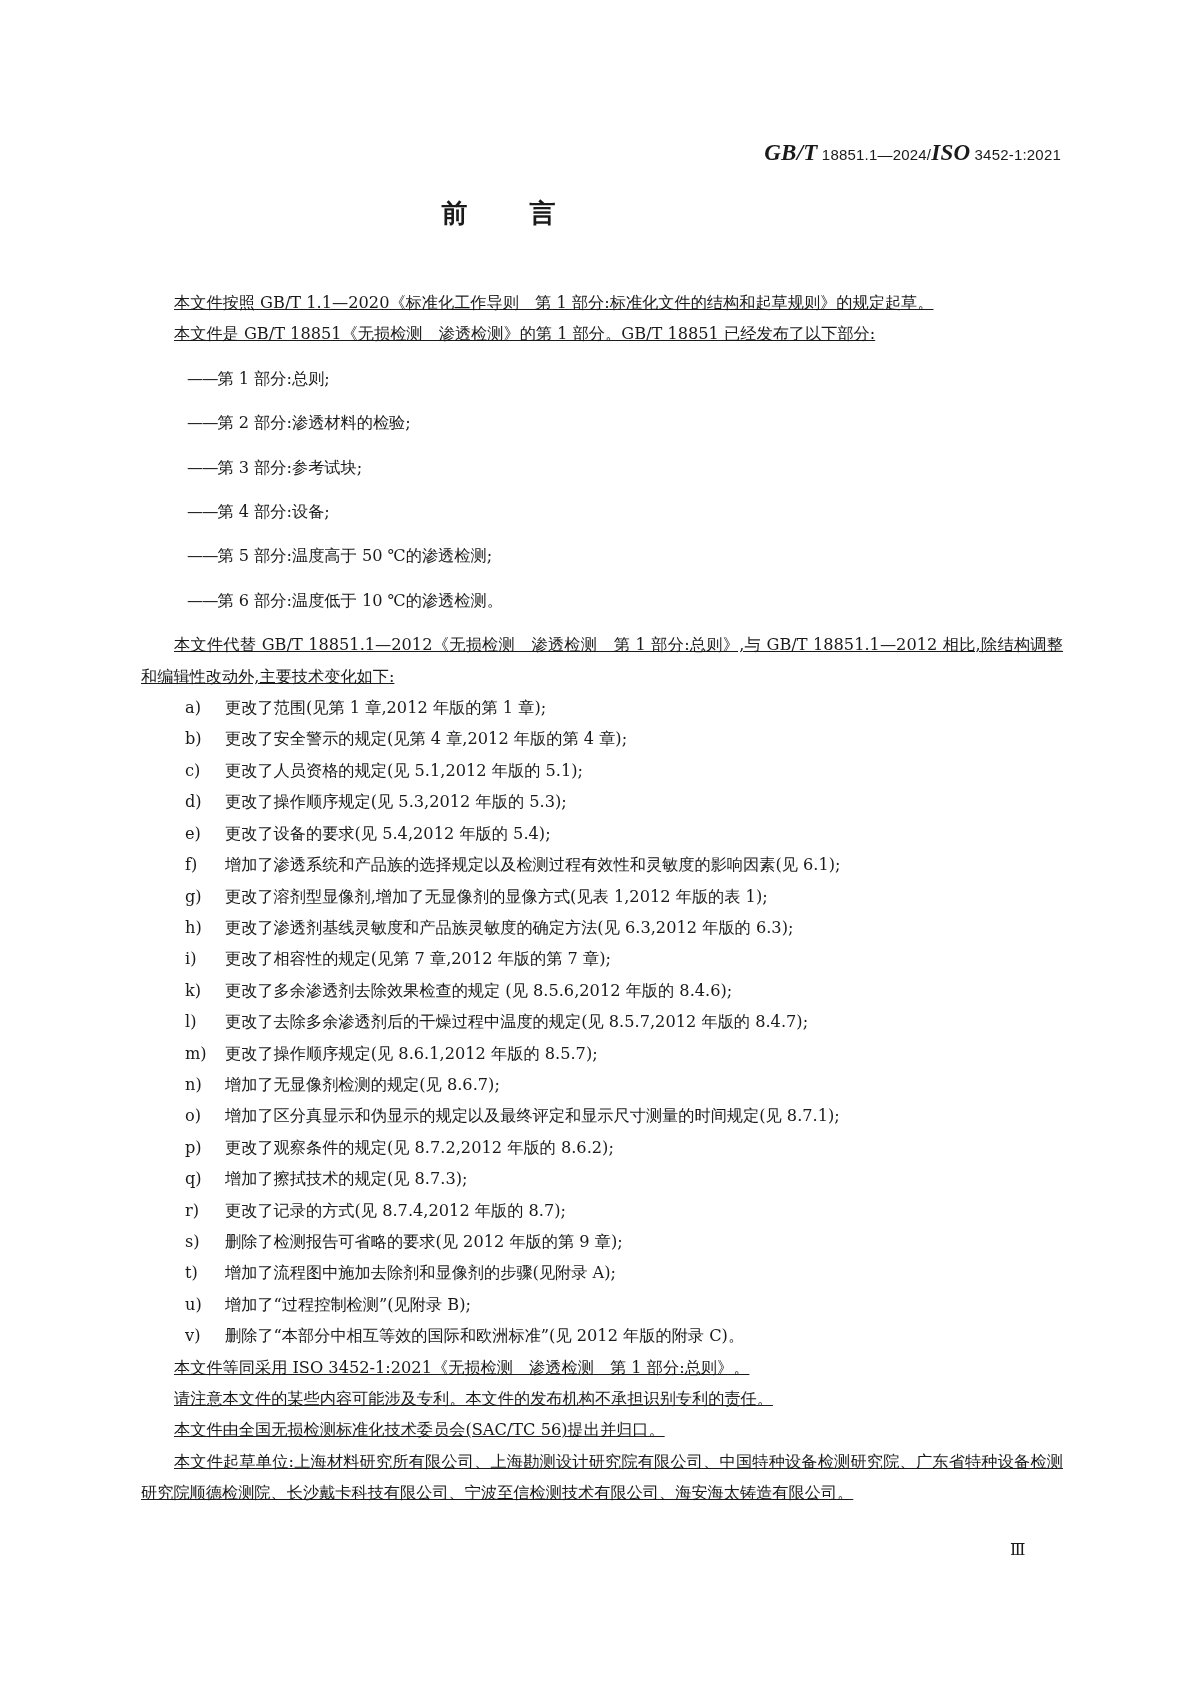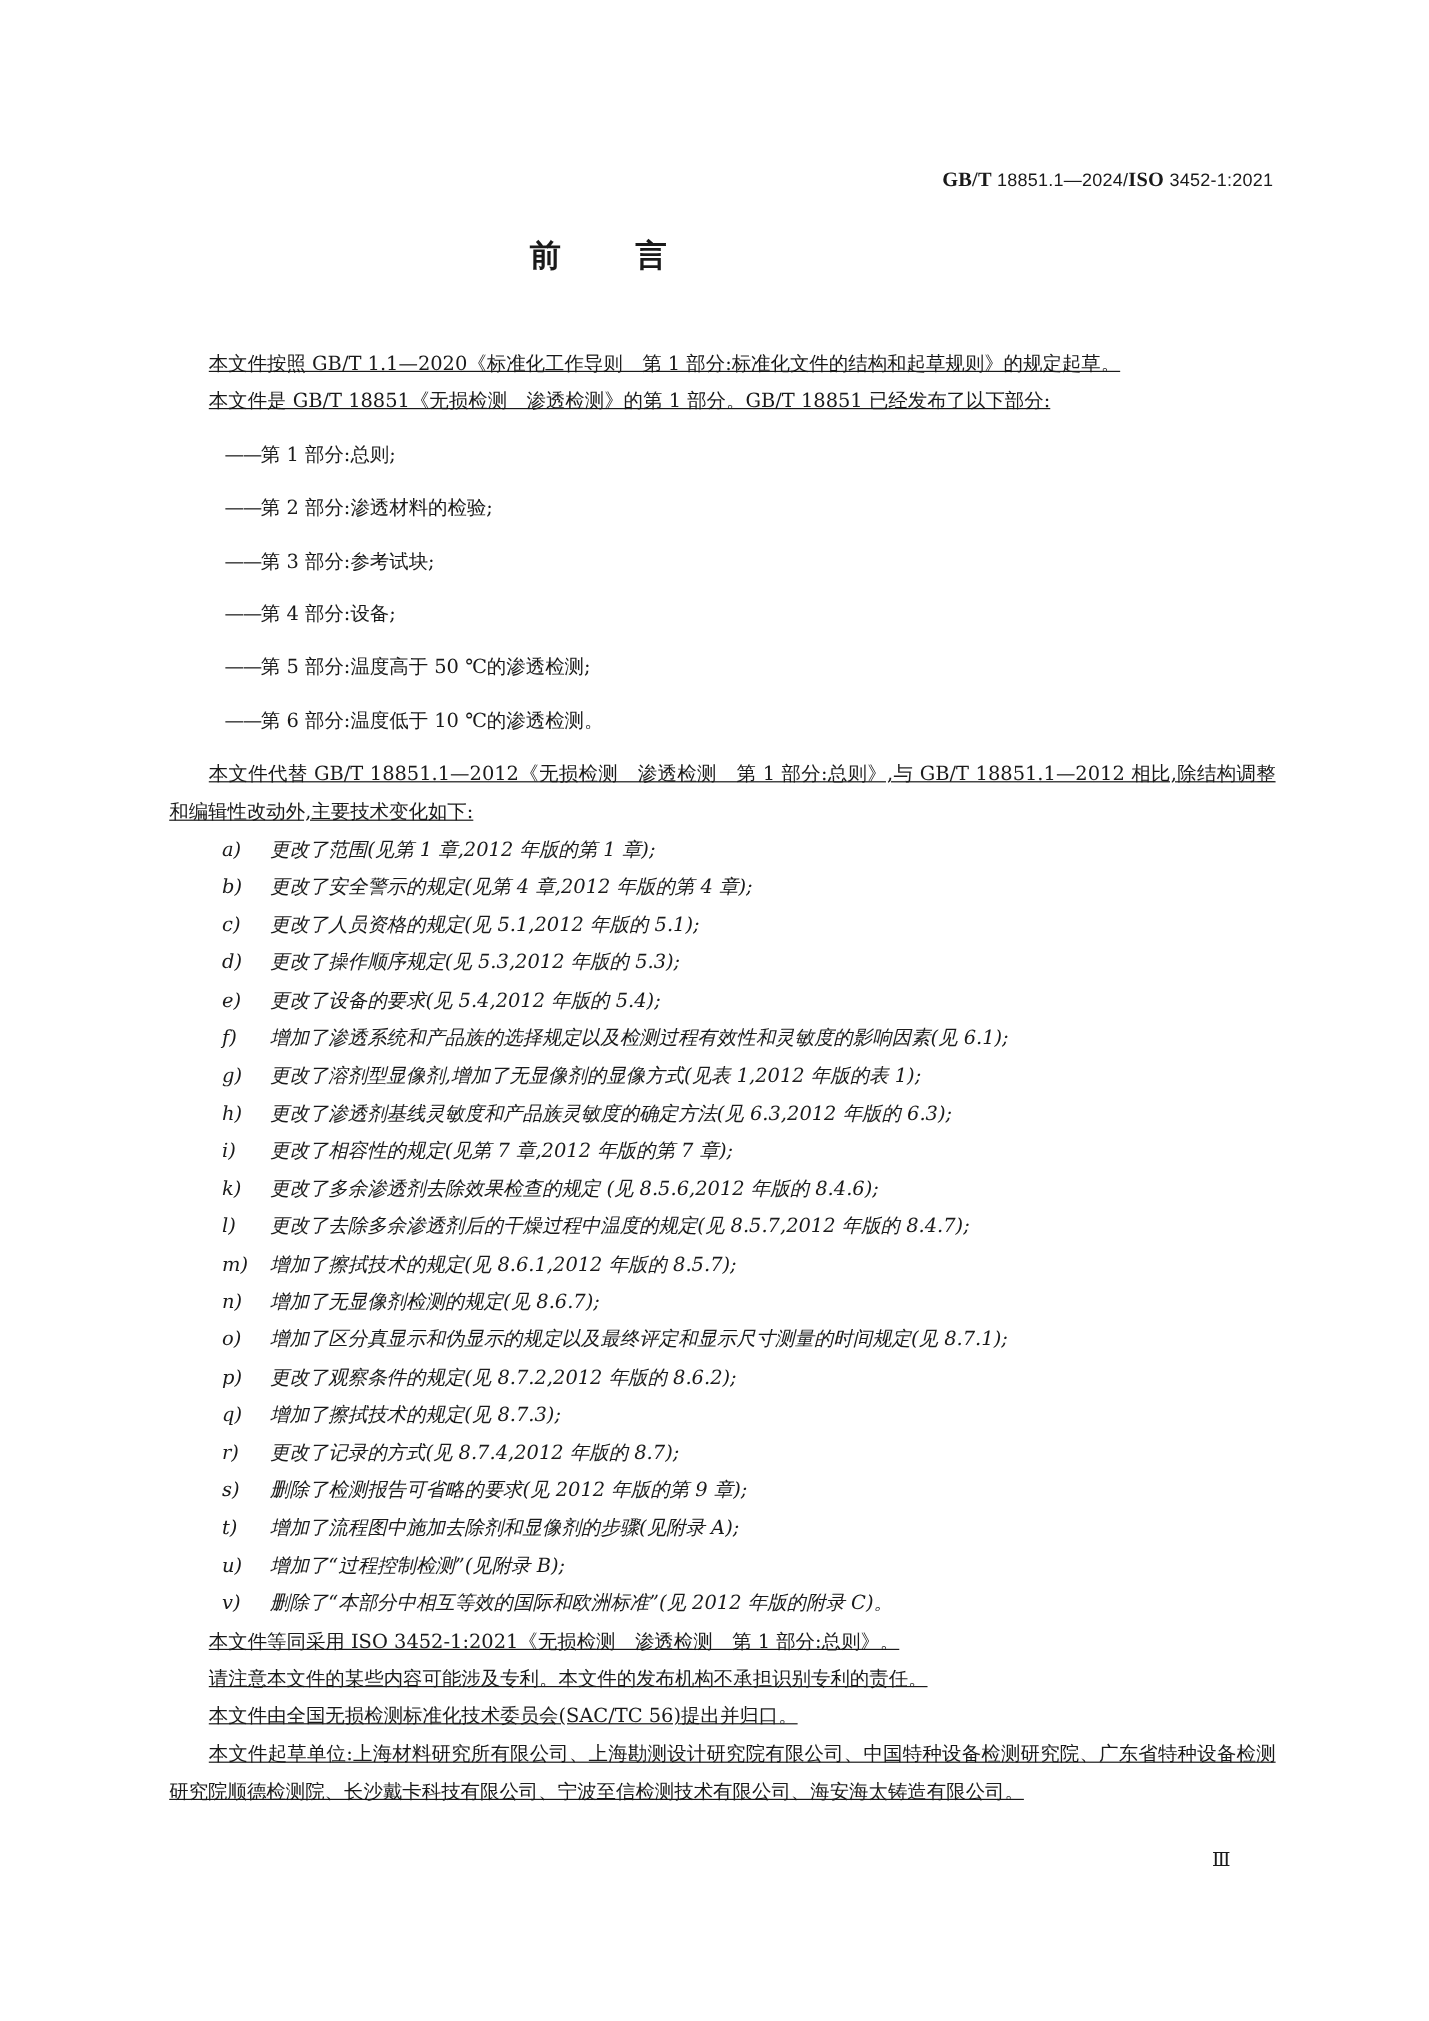--- a/index.html
+++ b/index.html
@@ -1,29 +1,29 @@
 <!DOCTYPE html>
 <html><head>
 <meta charset="utf-8">
 <style>
   html, body { margin: 0; padding: 0; background: #ffffff; }
   body { width: 1191px; height: 1684px; position: relative; overflow: hidden;
          font-family: "DejaVu Serif", "Liberation Serif", serif; color: #1a1a1a; }
   .std-code { position: absolute; top: 140px; right: 130px; font-size: 15px;
               font-family: "Liberation Sans", sans-serif; letter-spacing: 0.2px; }
-  .std-code b { font-family: "Liberation Serif", serif; font-weight: bold; font-size: 17px; }
+  .std-code b { font-family: "Liberation Serif", serif; font-weight: bold; font-size: 23px; font-style: italic; }
   .title { position: absolute; top: 196px; left: 0; width: 997px; text-align: center;
            font-family: "DejaVu Sans", sans-serif; font-size: 26px; font-weight: bold;
            letter-spacing: 62px; text-indent: 62px; }
   .body { position: absolute; top: 287px; left: 141px; width: 922px; font-size: 16.2px;
           line-height: 31.4px; }
   .p { text-indent: 33px; margin: 0; text-align: justify; text-decoration: underline; }
   .dash { margin: 13px; padding-left: 33px; }
   .dash .mk { letter-spacing: -1px; }
-  .li { margin: 0; padding-left: 44px; position: relative; font-style: italic; }
+  .li { margin: 0; padding-left: 44px; position: relative; }
   .li .lbl { display: inline-block; width: 40px; }
   .page-num { position: absolute; top: 1540px; left: 1010px; font-size: 16px;
               font-family: "DejaVu Serif", serif; }
 </style>
 </head>
 <body>
 
 <div class="std-code"><b>GB/T</b><span> 18851.1—2024/</span><b>ISO</b><span> 3452-1:2021</span></div>
 
 <div class="title">前言</div>
@@ -48,21 +48,21 @@
     <p class="li"><span class="lbl">b)</span><span>更改了安全警示的规定(见第 4 章,2012 年版的第 4 章);</span></p>
     <p class="li"><span class="lbl">c)</span><span>更改了人员资格的规定(见 5.1,2012 年版的 5.1);</span></p>
     <p class="li"><span class="lbl">d)</span><span>更改了操作顺序规定(见 5.3,2012 年版的 5.3);</span></p>
     <p class="li"><span class="lbl">e)</span><span>更改了设备的要求(见 5.4,2012 年版的 5.4);</span></p>
     <p class="li"><span class="lbl">f)</span><span>增加了渗透系统和产品族的选择规定以及检测过程有效性和灵敏度的影响因素(见 6.1);</span></p>
     <p class="li"><span class="lbl">g)</span><span>更改了溶剂型显像剂,增加了无显像剂的显像方式(见表 1,2012 年版的表 1);</span></p>
     <p class="li"><span class="lbl">h)</span><span>更改了渗透剂基线灵敏度和产品族灵敏度的确定方法(见 6.3,2012 年版的 6.3);</span></p>
     <p class="li"><span class="lbl">i)</span><span>更改了相容性的规定(见第 7 章,2012 年版的第 7 章);</span></p>
     <p class="li"><span class="lbl">k)</span><span>更改了多余渗透剂去除效果检查的规定 (见 8.5.6,2012 年版的 8.4.6);</span></p>
     <p class="li"><span class="lbl">l)</span><span>更改了去除多余渗透剂后的干燥过程中温度的规定(见 8.5.7,2012 年版的 8.4.7);</span></p>
-    <p class="li"><span class="lbl">m)</span><span>增加了擦拭技术的规定(见 8.6.1,2012 年版的 8.5.7);</span></p>
+    <p class="li"><span class="lbl">m)</span><span>更改了操作顺序规定(见 8.6.1,2012 年版的 8.5.7);</span></p>
     <p class="li"><span class="lbl">n)</span><span>增加了无显像剂检测的规定(见 8.6.7);</span></p>
     <p class="li"><span class="lbl">o)</span><span>增加了区分真显示和伪显示的规定以及最终评定和显示尺寸测量的时间规定(见 8.7.1);</span></p>
     <p class="li"><span class="lbl">p)</span><span>更改了观察条件的规定(见 8.7.2,2012 年版的 8.6.2);</span></p>
     <p class="li"><span class="lbl">q)</span><span>增加了擦拭技术的规定(见 8.7.3);</span></p>
     <p class="li"><span class="lbl">r)</span><span>更改了记录的方式(见 8.7.4,2012 年版的 8.7);</span></p>
     <p class="li"><span class="lbl">s)</span><span>删除了检测报告可省略的要求(见 2012 年版的第 9 章);</span></p>
     <p class="li"><span class="lbl">t)</span><span>增加了流程图中施加去除剂和显像剂的步骤(见附录 A);</span></p>
     <p class="li"><span class="lbl">u)</span><span>增加了“过程控制检测”(见附录 B);</span></p>
     <p class="li"><span class="lbl">v)</span><span>删除了“本部分中相互等效的国际和欧洲标准”(见 2012 年版的附录 C)。</span></p>
   </div>

